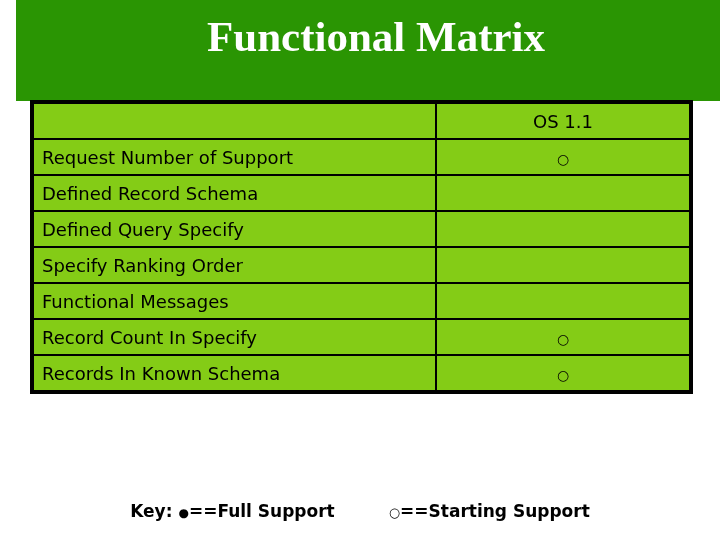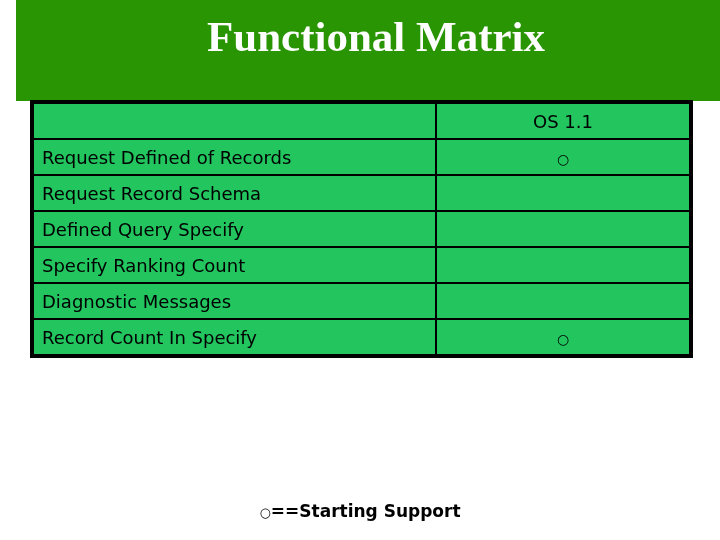--- a/index.html
+++ b/index.html
@@ -27,21 +27,21 @@
     font-size: 43px;
     line-height: 1.1;
     color: #ffffff;
   }
   .matrix-table {
     position: absolute;
     left: 30px; top: 100px;
     width: 649px;
     border-collapse: collapse;
     table-layout: fixed;
-    background: #22c55e;
+    background: #84cc16;
     border: 4px solid #000000;
   }
   .matrix-table td {
     border: 2px solid #000000;
     font-size: 18px;
     height: 34px;
     padding: 0;
     overflow: hidden;
     white-space: nowrap;
   }
@@ -84,43 +84,48 @@
 
   <table class="matrix-table">
     <thead>
       <tr>
         <td class="feature"></td>
         <td class="support">OS 1.1</td>
       </tr>
     </thead>
     <tbody>
         <tr>
-          <td class="feature">Request Defined of Records</td>
+          <td class="feature">Request Number of Support</td>
           <td class="support"><span class="sym limited">○</span></td>
         </tr>
         <tr>
-          <td class="feature">Request Record Schema</td>
+          <td class="feature">Defined Record Schema</td>
           <td class="support"></td>
         </tr>
         <tr>
           <td class="feature">Defined Query Specify</td>
           <td class="support"></td>
         </tr>
         <tr>
-          <td class="feature">Specify Ranking Count</td>
+          <td class="feature">Specify Ranking Order</td>
           <td class="support"></td>
         </tr>
         <tr>
-          <td class="feature">Diagnostic Messages</td>
+          <td class="feature">Functional Messages</td>
           <td class="support"></td>
         </tr>
         <tr>
           <td class="feature">Record Count In Specify</td>
           <td class="support"><span class="sym limited">○</span></td>
         </tr>
+        <tr>
+          <td class="feature">Records In Known Schema</td>
+          <td class="support"><span class="sym limited">○</span></td>
+        </tr>
       </tbody>
   </table>
 
   <div class="key-line">
+    <span><span>Key: </span><span class="sym full">●</span><span>==Full Support</span></span>
     <span><span class="sym limited">○</span><span>==Starting Support</span></span>
   </div>
 
 </div>
 
 </body></html>

